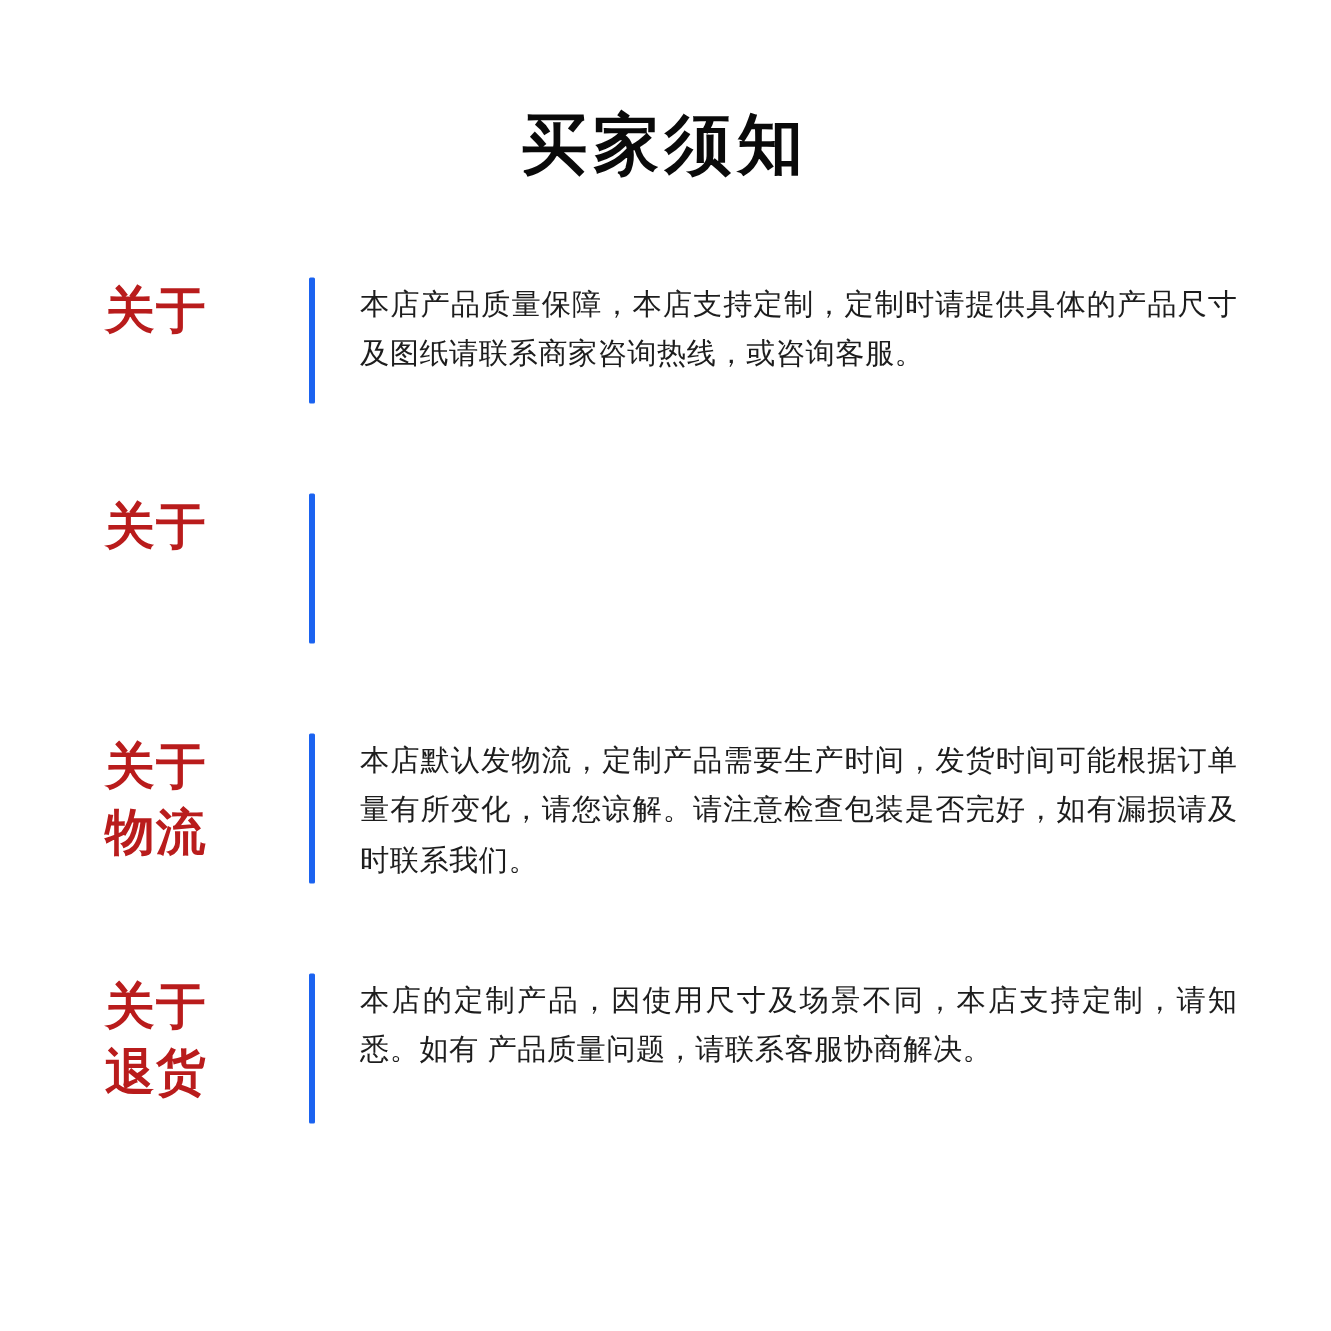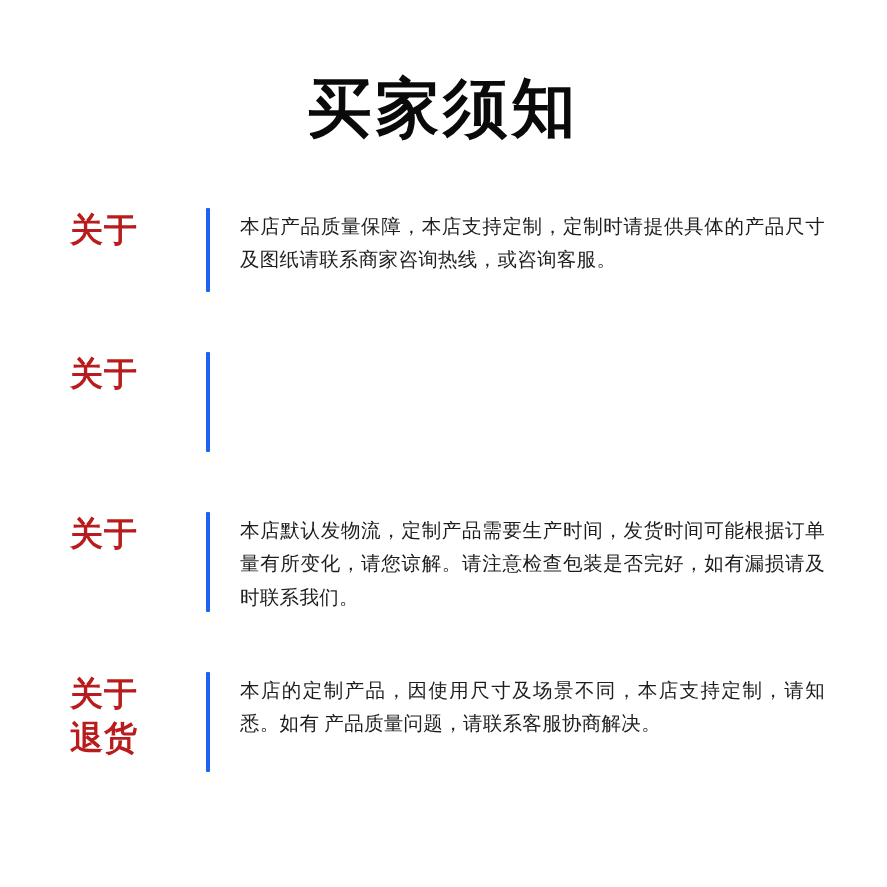--- a/index.html
+++ b/index.html
@@ -16,21 +16,21 @@
   }
   .page {
     position: relative;
     width: 887px;
     height: 887px;
     background: #ffffff;
     box-sizing: border-box;
   }
   .title {
     text-align: center;
-    font-size: 64px;
+    font-size: 44px;
     font-weight: 700;
     letter-spacing: 4px;
     color: #0a0a0a;
     padding-top: 72px;
     line-height: 1.15;
     font-family: "Liberation Sans", "DejaVu Sans", sans-serif;
   }
   .sections {
     margin-top: 58px;
     padding: 0 62px 0 70px;
@@ -63,21 +63,21 @@
     border-radius: 1px;
   }
   .body-text {
     flex: 1 1 auto;
     font-size: 19.5px;
     line-height: 1.72;
     color: #1d1d1d;
     letter-spacing: 0.3px;
     padding-top: 6px;
     text-align: justify;
-    font-family: Liberation Serif, serif;
+    font-family: Liberation Sans, sans-serif;
   }
   
   .s1 .divider { height: 84px; align-self: flex-start; }
   .s2 .divider { height: 100px; align-self: flex-start; }
   .s3 .divider { height: 100px; align-self: flex-start; }
   .s4 .divider { height: 100px; align-self: flex-start; }
   .s1 { margin-bottom: 52px; }
   .s2 { margin-bottom: 52px; }
   .s3 { margin-bottom: 52px; }
   .s4 { margin-bottom: 0; }
@@ -102,20 +102,21 @@
     <div class="section s2">
       <div class="label">
         <span class="ln">关于</span>
       </div>
       <div class="divider"></div>
     </div>
 
     <div class="section s3">
       <div class="label">
         <span class="ln">关于</span>
+        <span class="ln">物流</span>
       </div>
       <div class="divider"></div>
       <div class="body-text">本店默认发物流，定制产品需要生产时间，发货时间可能根据订单量有所变化，请您谅解。请注意检查包装是否完好，如有漏损请及时联系我们。</div>
     </div>
 
     <div class="section s4">
       <div class="label">
         <span class="ln">关于</span>
         <span class="ln">退货</span>
       </div>

